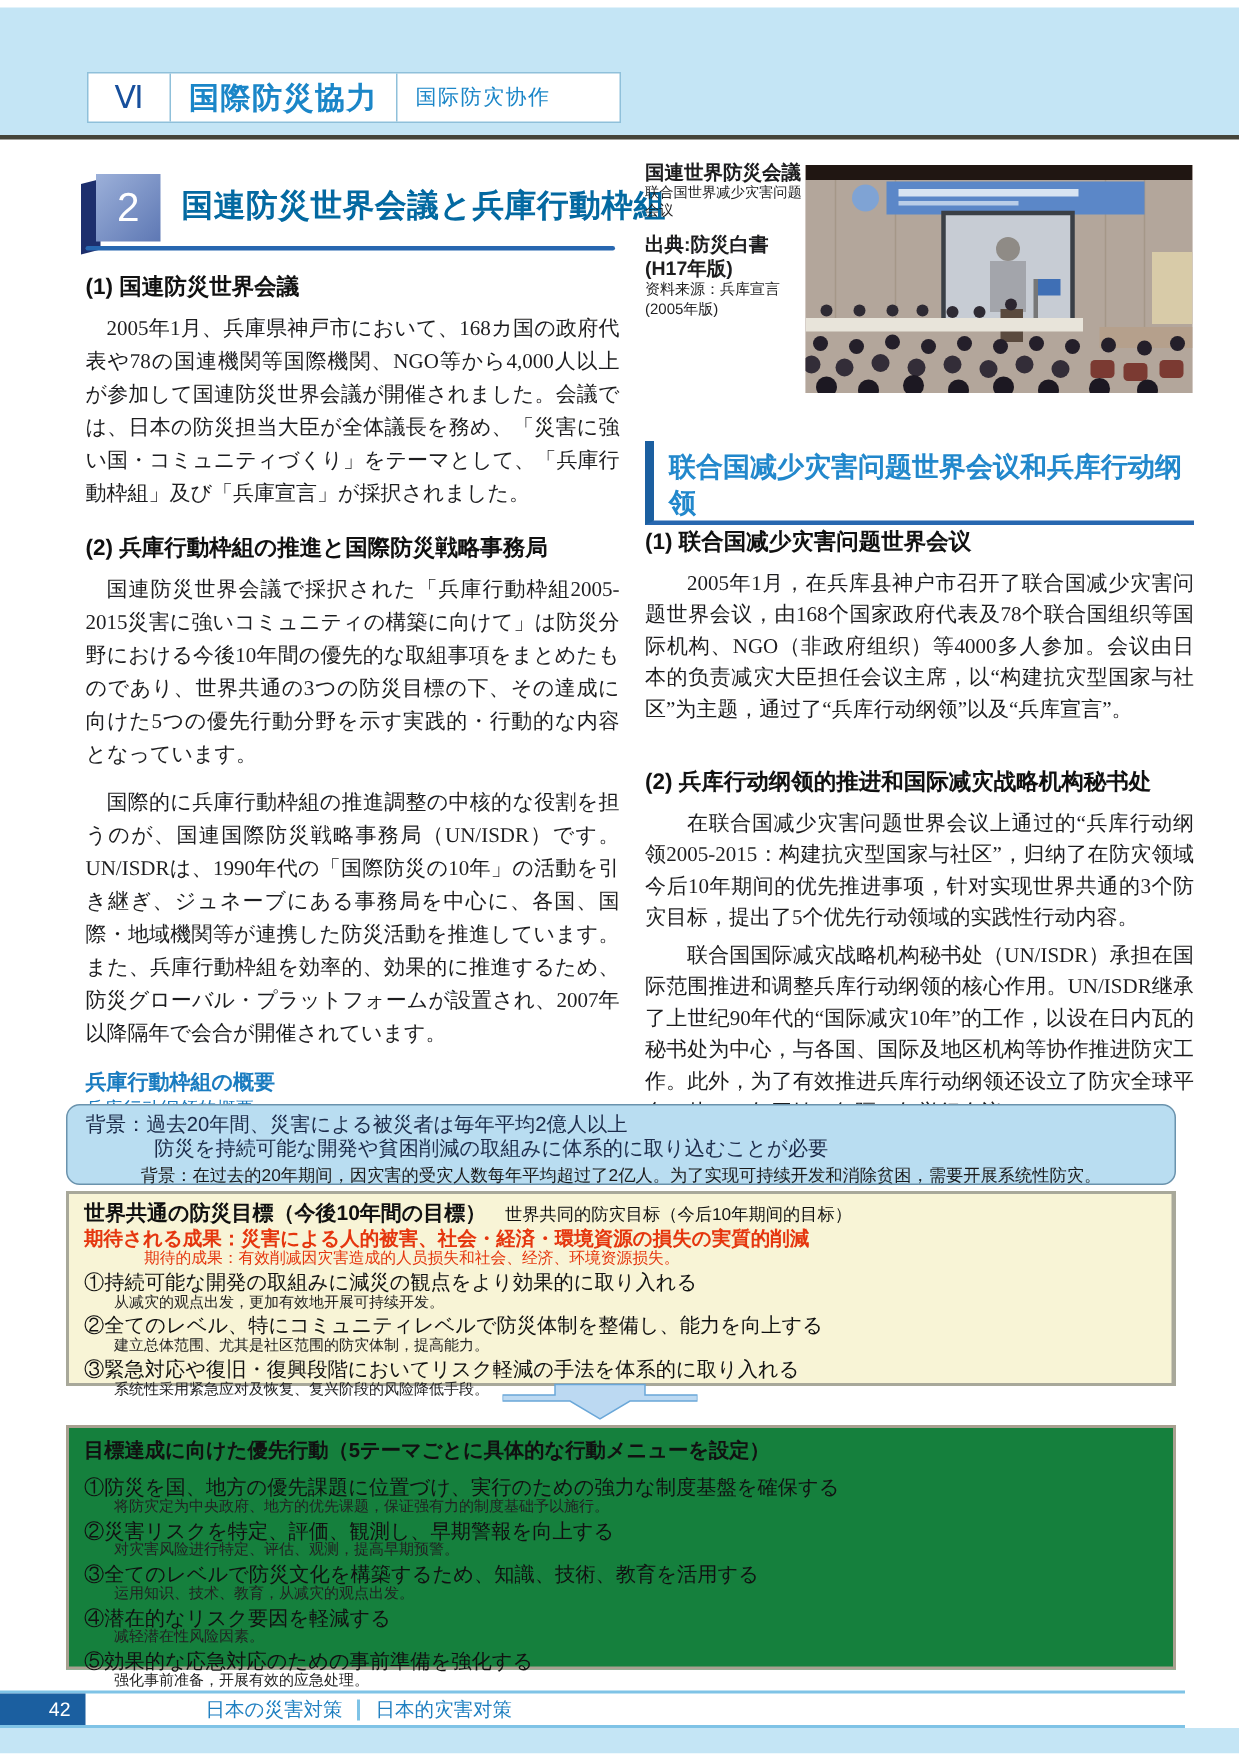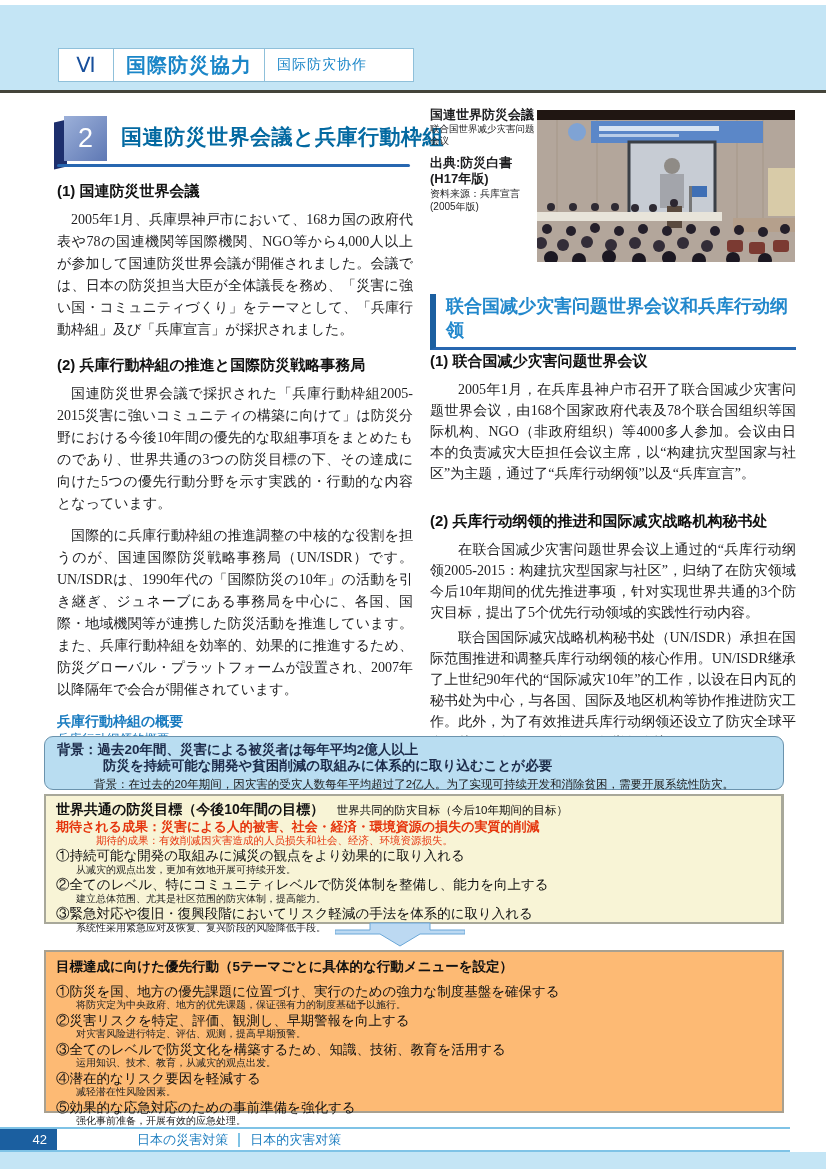--- a/index.html
+++ b/index.html
@@ -37,47 +37,47 @@
   .photo-caption{position:absolute;left:430px;top:107px;width:106px;color:#1d1d1f;}
   .cap-ja{font-size:13px;font-weight:bold;line-height:16px;}
   .cap-zh{font-size:9.5px;line-height:12px;margin-bottom:8px;}
   .src-ja{font-size:13px;font-weight:bold;line-height:16px;}
   .src-zh{font-size:10px;line-height:13px;}
   .photo{position:absolute;left:537px;top:110px;width:258px;height:152px;background:#b9aca2;}
   .photo svg{display:block;}
 
   .right-header{position:absolute;left:430px;top:294px;width:366px;height:56px;
     border-left:6px solid #1b5fa0;border-bottom:3px solid #2767b0;
-    display:flex;align-items:flex-start;box-sizing:border-box;}
+    display:flex;align-items:flex-end;box-sizing:border-box;}
   .right-header-text{padding-left:10px;font-size:18px;font-weight:bold;color:#2288cc;}
 
   .right-col{position:absolute;left:430px;top:352px;width:366px;color:#1d1d1f;}
   .zh-p{font-family:"Liberation Serif","DejaVu Serif",serif;font-size:14px;line-height:21px;
     text-align:justify;text-indent:2em;margin:0 0 4px 0;}
   .right-col .col-h2{margin-top:28px;}
 
   
   .box-blue{position:absolute;left:44px;top:736px;width:740px;height:54px;background:#b9ddf1;
     border:1px solid #6b93ad;border-radius:9px;box-sizing:border-box;padding:5px 12px;}
-  .bb-ja{font-size:13.5px;font-weight:bold;color:#1c2b4a;line-height:16px;}
+  .bb-ja{font-size:13.5px;font-weight:normal;color:#1c2b4a;line-height:16px;}
   .bb-ja2{padding-left:3.4em;}
   .bb-zh{font-size:11.5px;color:#1a1a1a;line-height:15px;margin-top:3px;text-align:center;}
 
   .box-yellow{position:absolute;left:44px;top:794px;width:740px;height:130px;background:#f8f4d6;
     border:2px solid #a8a89a;border-right-width:3px;box-sizing:border-box;padding:4px 10px;}
   .yb-title-ja{font-size:14px;font-weight:bold;color:#111;}
   .yb-title-zh{font-size:11.5px;color:#111;margin-left:8px;font-weight:normal;}
   .yb-red-ja{font-size:13px;font-weight:bold;color:#e5360e;line-height:15px;}
   .yb-red-zh{font-size:10.5px;color:#e5360e;line-height:12px;margin-left:40px;}
   .item-ja{font-size:13.5px;color:#111;line-height:16px;margin-top:2px;}
   .item-zh{font-size:10px;color:#222;line-height:11px;padding-left:20px;}
 
   .arrow-wrap{position:absolute;left:335px;top:922px;width:130px;height:25px;}
 
-  .box-orange{position:absolute;left:44px;top:950px;width:740px;height:163px;background:#fdba74;
+  .box-orange{position:absolute;left:44px;top:950px;width:740px;height:163px;background:#15803d;
     border:2px solid #a8a090;box-sizing:border-box;padding:6px 10px;}
   .ob-title{font-size:13.5px;font-weight:bold;color:#111;line-height:17px;margin-bottom:9px;}
   .box-orange .item-ja{line-height:15px;margin-top:3px;}
   .box-orange .item-zh{line-height:11px;}
 
   
   .footer-bar{position:absolute;left:0;top:1127px;width:790px;height:21px;
     border-top:2px solid #7fc3e6;border-bottom:2px solid #7fc3e6;box-sizing:content-box;
     display:flex;align-items:stretch;background:#ffffff;}
   .footer-page{width:57px;background:#1b5fa0;color:#ffffff;font-size:13px;

